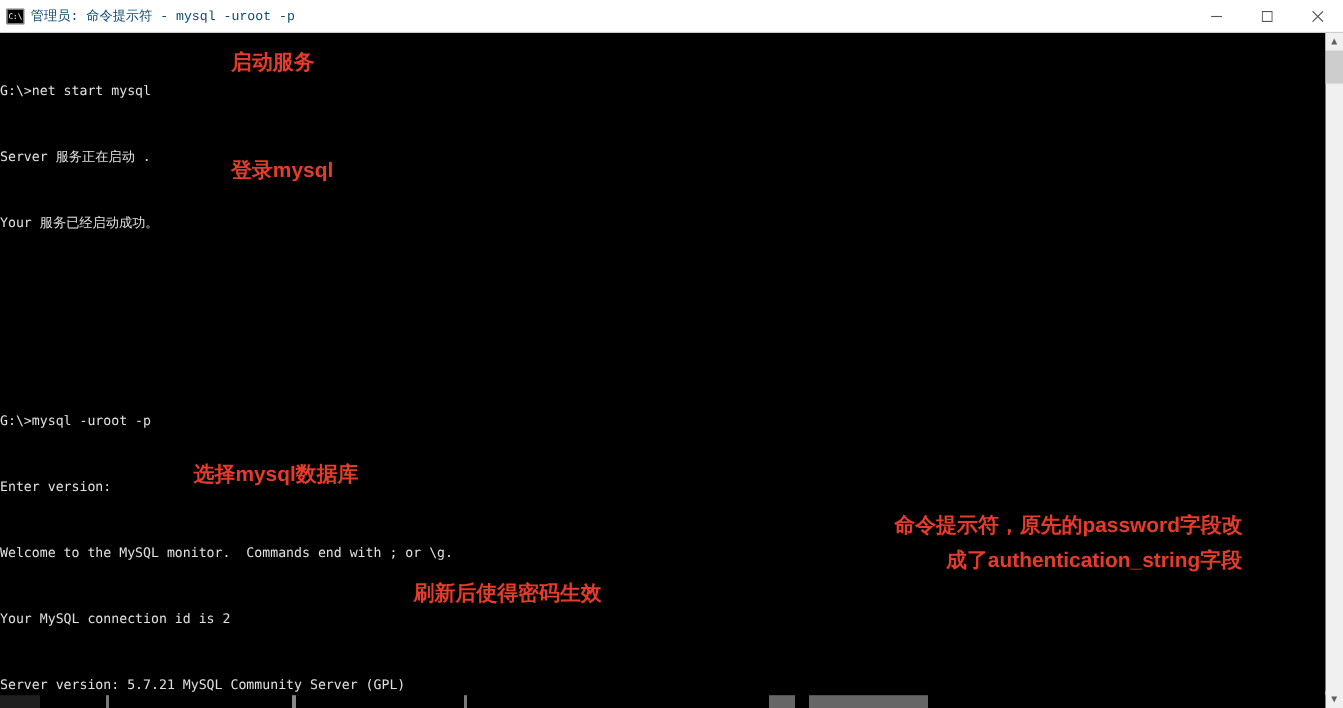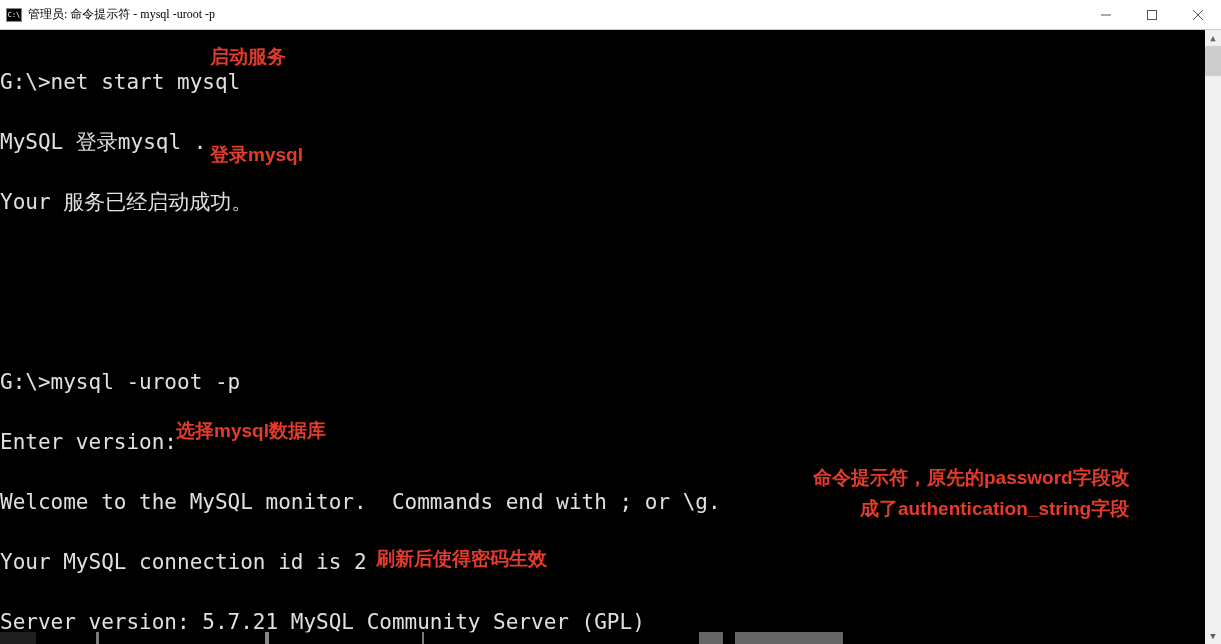--- a/index.html
+++ b/index.html
@@ -40,22 +40,22 @@
       justify-content: center;
     }
     .titlebar-icon::before {
       content: "C:\\";
       color: #fff;
       font-size: 7px;
       font-family: Consolas, monospace;
     }
     .titlebar-title {
       font-size: 12px;
-      color: #000000;
-      font-family: Liberation Serif, serif;
+      color: #0c4a6e;
+      font-family: Liberation Mono, monospace;
     }
     .titlebar-right {
       display: flex;
       height: 100%;
     }
     .win-btn {
       width: 46px;
       height: 100%;
       display: flex;
       align-items: center;
@@ -71,21 +71,21 @@
       height: calc(100% - 30px);
       background: #000;
     }
     .terminal-content {
       position: absolute;
       top: 0;
       left: 0;
       right: 16px;
       bottom: 0;
       color: #e0e0e0;
-      font-size: 21px;
+      font-size: 12px;
       line-height: 20px;
       font-family: "NSimSun", "SimSun", "Consolas", monospace;
       white-space: pre;
       padding: 2px 0 0 0;
     }
     .terminal-line {
       white-space: pre;
       height: 20px;
     }
     .scrollbar {
@@ -165,21 +165,21 @@
           <line x1="0" y1="0" x2="10" y2="10" stroke="currentColor" stroke-width="1"></line>
           <line x1="10" y1="0" x2="0" y2="10" stroke="currentColor" stroke-width="1"></line>
         </svg>
     </div>
   </div>
 </div>
 
 <div class="terminal-area">
   <div class="terminal-content">
     <div class="terminal-line">G:\&gt;net start mysql</div>
-    <div class="terminal-line">MySQL 登录mysql .</div>
+    <div class="terminal-line">Server 服务正在启动 .</div>
     <div class="terminal-line">Your 服务已经启动成功。</div>
     <div class="terminal-line"></div>
     <div class="terminal-line"></div>
     <div class="terminal-line">G:\&gt;mysql -uroot -p</div>
     <div class="terminal-line">Enter version:</div>
     <div class="terminal-line">Welcome to the MySQL monitor.  Commands end with ; or \g.</div>
     <div class="terminal-line">Your MySQL connection id is 2</div>
     <div class="terminal-line">Server version: 5.7.21 MySQL Community Server (GPL)</div>
     
     
@@ -200,21 +200,21 @@
     
     
     
   </div>
 
   <div class="annotation" style="top:14px; left:210px;">启动服务</div>
   <div class="annotation" style="top:112px; left:210px;">登录mysql</div>
   <div class="annotation" style="top:388px; left:176px;">选择mysql数据库</div>
   <div class="annotation" style="top:435px; left:813px;">命令提示符，原先的password字段改</div>
   <div class="annotation" style="top:466px; left:813px;margin-left:47px;">成了authentication_string字段</div>
-  <div class="annotation" style="top:516px; left:376px;">刷新后使得密码生效</div>
+  <div class="annotation" style="top:496px; left:376px;">刷新后使得密码生效</div>
 
   <div class="scrollbar">
     <div class="scrollbar-btn up">▲</div>
     <div class="scrollbar-thumb"></div>
     <div class="scrollbar-btn down">▼</div>
   </div>
 
   <div class="bottom-bar"></div>
 </div>
 

